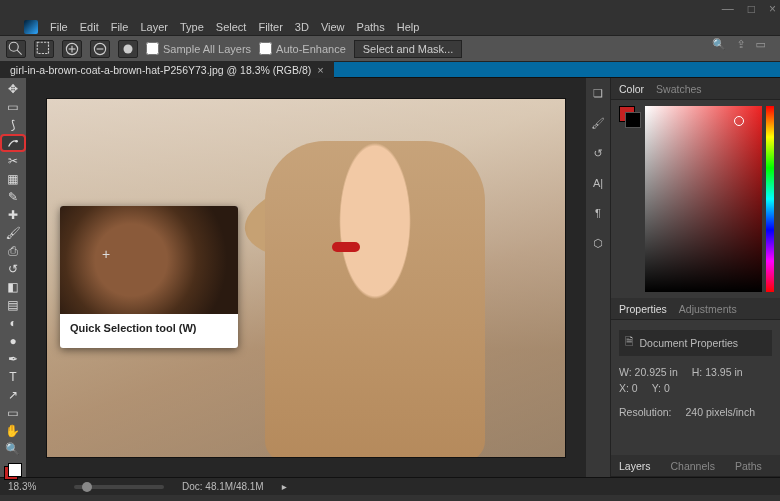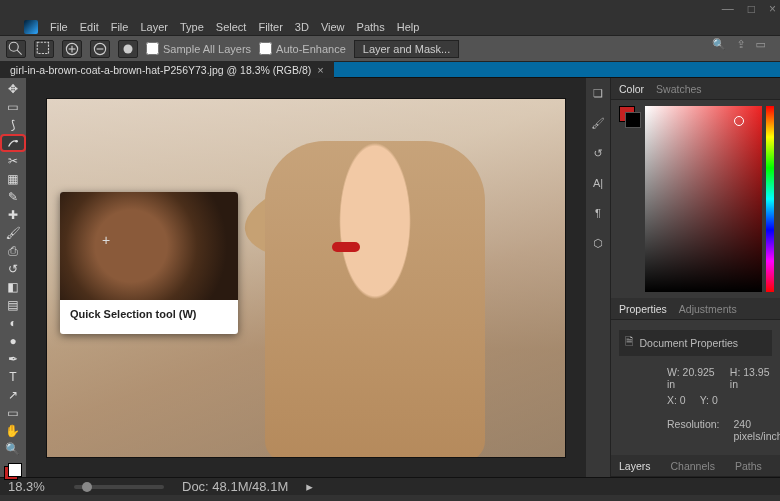--- a/index.html
+++ b/index.html
@@ -24,44 +24,44 @@
 .tool svg { width: 14px; height: 14px; }
 .swatch { width: 18px; height: 18px; margin-top: 6px; position: relative; }
 .swatch .fg { width: 14px; height: 14px; background: #c52222; border: 1px solid #000; position: absolute; top: 0; left: 0; }
 .swatch .bg { width: 14px; height: 14px; background: #fff; border: 1px solid #000; position: absolute; bottom: 0; right: 0; }
 .canvas { flex: 1; background: #262626; display: flex; align-items: center; justify-content: center; position: relative; }
 .canvas .img { width: 520px; height: 360px; background: linear-gradient(160deg,#d6b89c 0%,#c9a57e 35%,#a47248 60%,#6b4a2e 100%); position: relative; border: 1px solid #111; overflow: hidden; }
 .canvas .bgbuild { position: absolute; inset: 0; background: linear-gradient(#e8e4dc, #cfc6b8 40%, #b9a78f 70%); opacity: 0.6; }
 .canvas .figure { position: absolute; left: 42%; top: 12%; width: 220px; height: 320px; background: radial-gradient(ellipse at 50% 25%, #f2c9a5 0 22%, transparent 23%), linear-gradient(#c7a37a,#b58a5c); border-radius: 60px 60px 20px 20px; }
 .canvas .hat { position: absolute; left: 38%; top: 20%; width: 220px; height: 90px; background: #c6a173; border-radius: 50%; transform: rotate(-8deg); }
 .canvas .lips { position: absolute; left: 55%; top: 40%; width: 28px; height: 10px; background: #c21b1b; border-radius: 6px; }
-.tooltip { position: absolute; left: 34px; top: 114px; width: 178px; background: #fff; color: #222; border-radius: 3px; box-shadow: 0 2px 8px rgba(0,0,0,0.5); overflow: hidden; z-index: 10; }
+.tooltip { position: absolute; left: 34px; top: 128px; width: 178px; background: #fff; color: #222; border-radius: 3px; box-shadow: 0 2px 8px rgba(0,0,0,0.5); overflow: hidden; z-index: 10; }
 .tooltip .thumb { width: 100%; height: 108px; background: radial-gradient(circle at 40% 50%, #8a5a3a 0 30%, #4a2e1a 55%, #2a1a10 80%); position: relative; }
 .tooltip .thumb::after { content: "+"; position: absolute; left: 42px; top: 40px; color: #ddd; font-size: 14px; }
 .tooltip .body { padding: 8px 10px 10px; }
 .tooltip .title { font-weight: 600; font-size: 11px; margin-bottom: 4px; }
 .tooltip .desc { font-size: 10.5px; color: #444; line-height: 1.3; }
 .rightdock { width: 24px; background: #383838; display: flex; flex-direction: column; align-items: center; padding-top: 6px; gap: 12px; }
 .rightdock .dockicon { width: 18px; height: 18px; color: #bbb; display: flex; align-items: center; justify-content: center; }
 .panels { width: 170px; background: #383838; display: flex; flex-direction: column; border-left: 1px solid #222; }
 .panelhead { height: 22px; display: flex; align-items: center; gap: 12px; padding: 0 8px; background: #303030; border-bottom: 1px solid #222; font-size: 10.5px; }
 .panelhead .tabp { color: #ddd; }
 .panelhead .tabp.dim { color: #888; }
 .colorpanel { height: 198px; background: #383838; padding: 6px 8px; position: relative; }
 .colorpanel .fgbg { width: 22px; height: 22px; position: relative; }
 .colorpanel .fgbg .f { width: 16px; height: 16px; background: #c52222; border: 1px solid #000; position: absolute; top: 0; left: 0; }
 .colorpanel .fgbg .b { width: 16px; height: 16px; background: #000; border: 1px solid #555; position: absolute; bottom: 0; right: 0; }
 .colorpanel .field { position: absolute; left: 34px; top: 6px; right: 18px; height: 186px; background: linear-gradient(to bottom, rgba(0,0,0,0) 0%, #000 100%), linear-gradient(to right, #fff 0%, #e22 100%); }
 .colorpanel .field .ring { position: absolute; right: 18px; top: 10px; width: 10px; height: 10px; border: 1px solid #fff; border-radius: 50%; }
 .colorpanel .hue { position: absolute; right: 6px; top: 6px; width: 8px; bottom: 6px; background: linear-gradient(#f00,#ff0,#0f0,#0ff,#00f,#f0f,#f00); }
 .proppanel { background: #383838; padding: 6px 8px; font-size: 10.5px; color: #bbb; }
-.proppanel .row { display: flex; gap: 14px; padding: 2px 0; margin-left: 48px; }
+.proppanel .row { display: flex; gap: 14px; padding: 2px 0; }
 .proppanel .doc { display: flex; align-items: center; gap: 6px; background: #2b2b2b; padding: 4px 6px; margin: 4px 0 8px; }
 .layerspanel { margin-top: auto; gap: 20px; }
-.statusbar { height: 18px; background: #282828; display: flex; align-items: center; padding: 0 8px; gap: 18px; font-size: 13px; color: #bbb; border-top: 1px solid #111; }
+.statusbar { height: 18px; background: #282828; display: flex; align-items: center; padding: 0 8px; gap: 18px; font-size: 10px; color: #bbb; border-top: 1px solid #111; }
 .statusbar .zoom { width: 48px; }
 .statusbar .slider { flex: 0 0 90px; height: 4px; background: #444; border-radius: 2px; position: relative; }
 .statusbar .slider::after { content: ""; position: absolute; left: 8px; top: -3px; width: 10px; height: 10px; background: #888; border-radius: 50%; }
 .searchrow { position: absolute; right: 14px; top: 38px; display: flex; gap: 10px; color: #999; }
 </style>
 </head>
 <body>
 
 <div class="titlebar">
   <span>—</span>
@@ -115,21 +115,21 @@
       </svg>
     </div>
   <label class="checkrow">
     <input type="checkbox" style="">
     <span>Sample All Layers</span>
   </label>
   <label class="checkrow">
     <input type="checkbox" style="">
     <span>Auto-Enhance</span>
   </label>
-  <button class="maskbtn">Layer and Mask...</button>
+  <button class="maskbtn">Select and Mask...</button>
 </div>
 
 <div class="searchrow">
   <span>🔍</span>
   <span>⇪</span>
   <span>▭</span>
 </div>
 
 <div class="tabbar">
   <div class="tab">

